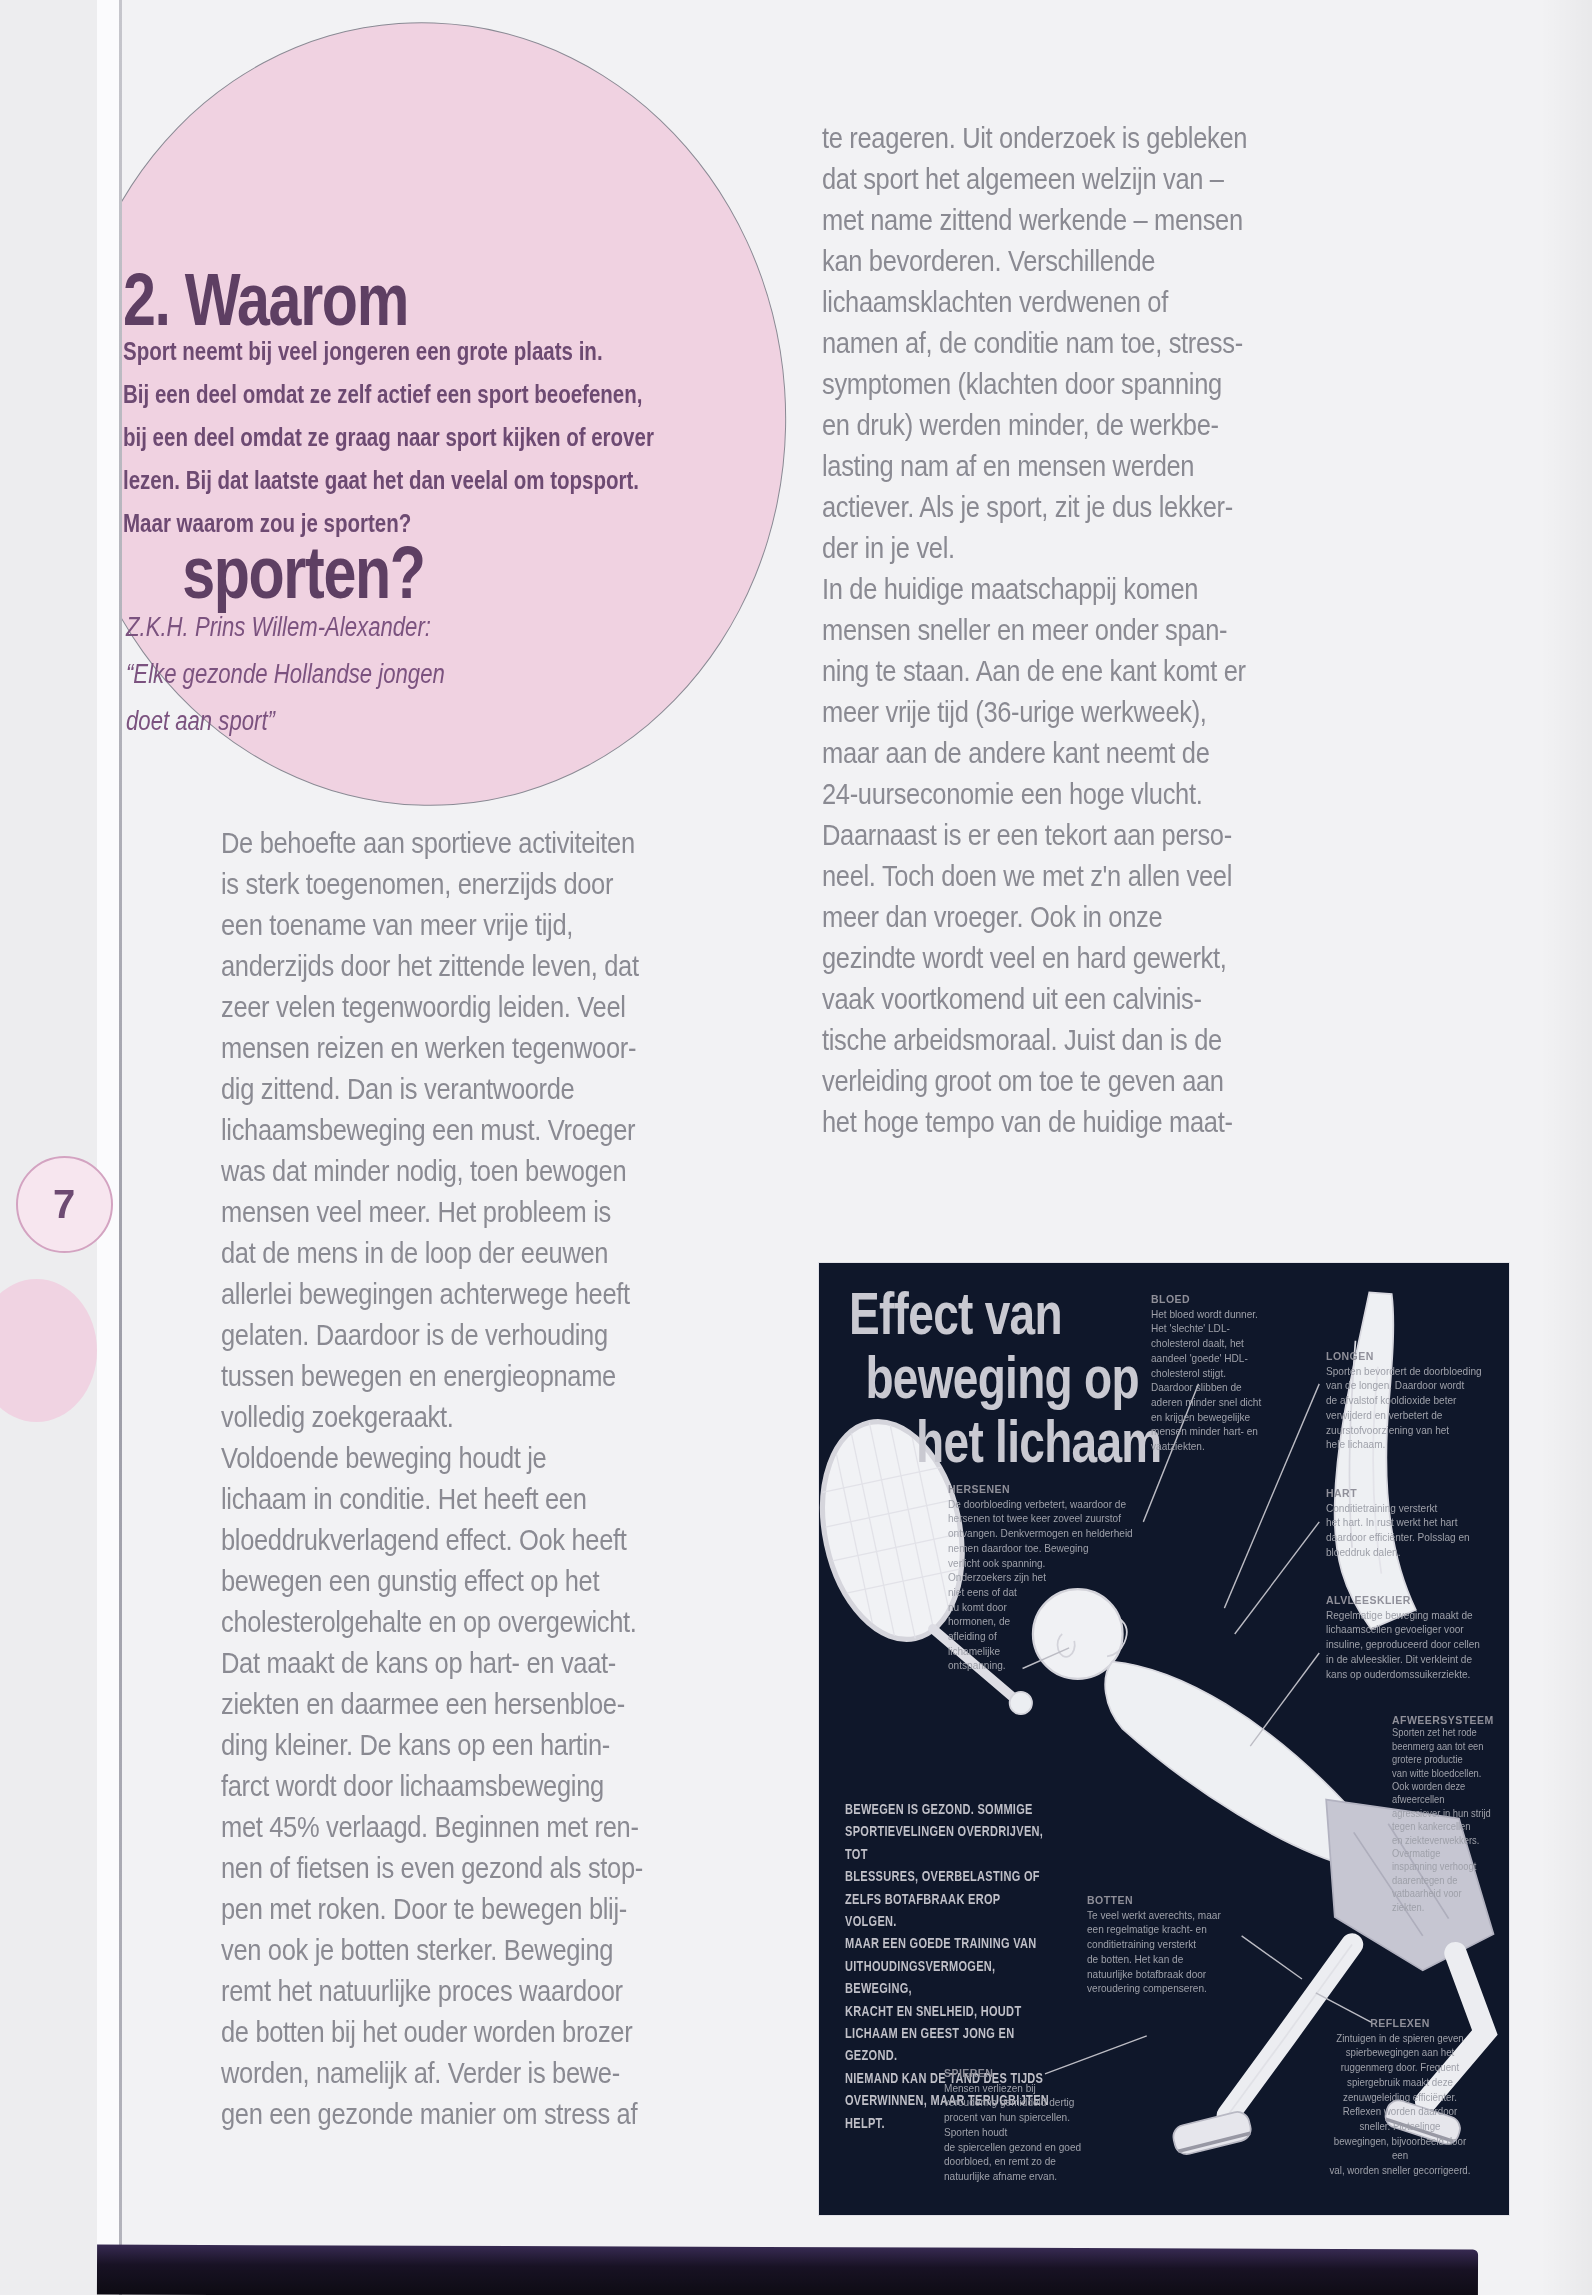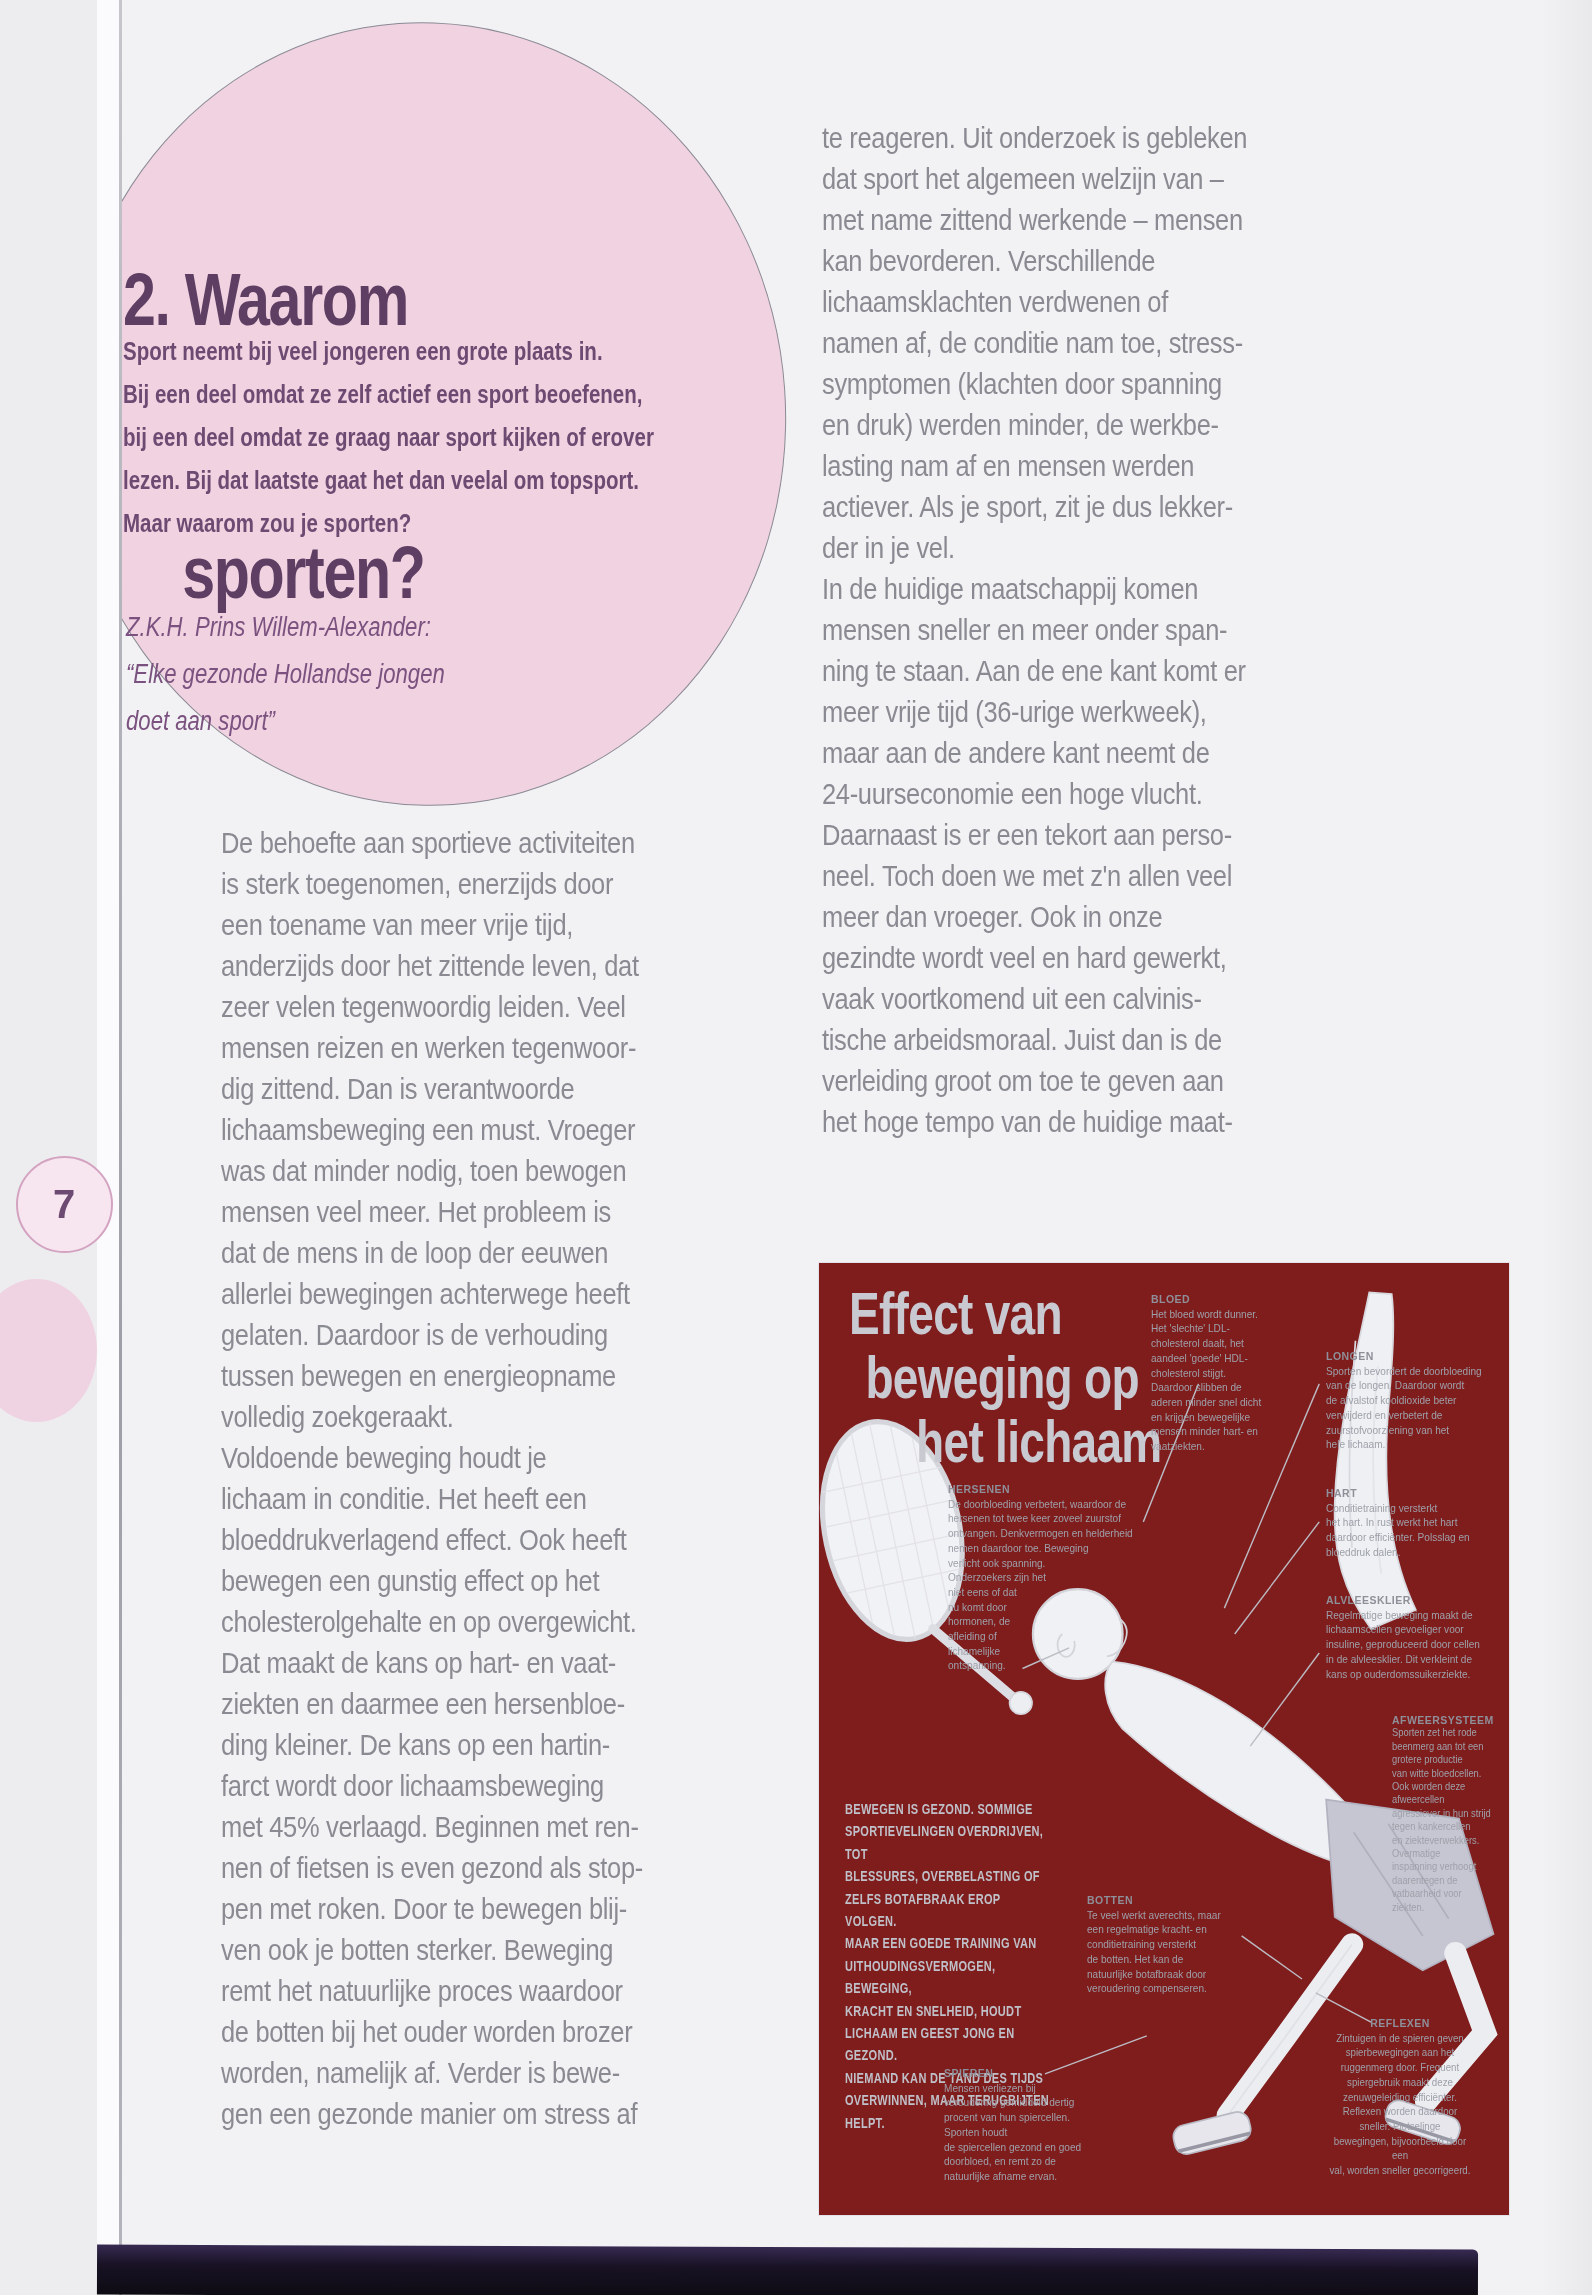--- a/index.html
+++ b/index.html
@@ -30,21 +30,21 @@
            letter-spacing:-0.4px;white-space:pre-line;transform:scaleX(0.85);transform-origin:0 0;}
   #col-left{left:221px;top:822px;width:656px;}
   #col-right{left:822px;top:117px;width:656px;}
   
   .page-tab{position:absolute;left:15.5px;top:1156px;width:93px;height:93px;border-radius:50%;
             background:#f7e6ef;border:2.6px solid #d3a3c1;color:#6d4a72;font-size:40px;font-weight:bold;
             display:flex;align-items:center;justify-content:center;z-index:6;}
   .pink-blob{position:absolute;left:-24px;top:1279px;width:121px;height:143px;border-radius:50%;
              background:#f0d3e2;z-index:6;}
   
-  #panel{position:absolute;left:818px;top:1262px;width:690px;height:952px;background:#7f1d1d;
+  #panel{position:absolute;left:818px;top:1262px;width:690px;height:952px;background:#0f172a;
          border:0.9px solid #e2e2e8;overflow:hidden;z-index:5;}
   .ig-title{position:absolute;left:30px;top:19px;z-index:3;color:#c9c9d1;font-weight:bold;
             font-size:59px;line-height:64px;letter-spacing:-0.9px;
             transform:scaleX(0.78);transform-origin:0 0;}
   .ig-title .t2{margin-left:21px;}
   .ig-title .t3{margin-left:86px;}
   .anno{position:absolute;z-index:3;font-size:11.2px;line-height:14.7px;color:#9ea0a9;
         transform:scaleX(0.90);transform-origin:0 0;}
   .anno .hdr{display:block;font-weight:bold;letter-spacing:0.5px;color:#8f8f99;font-size:11.7px;}
   .anno .bdy{white-space:pre-line;}

